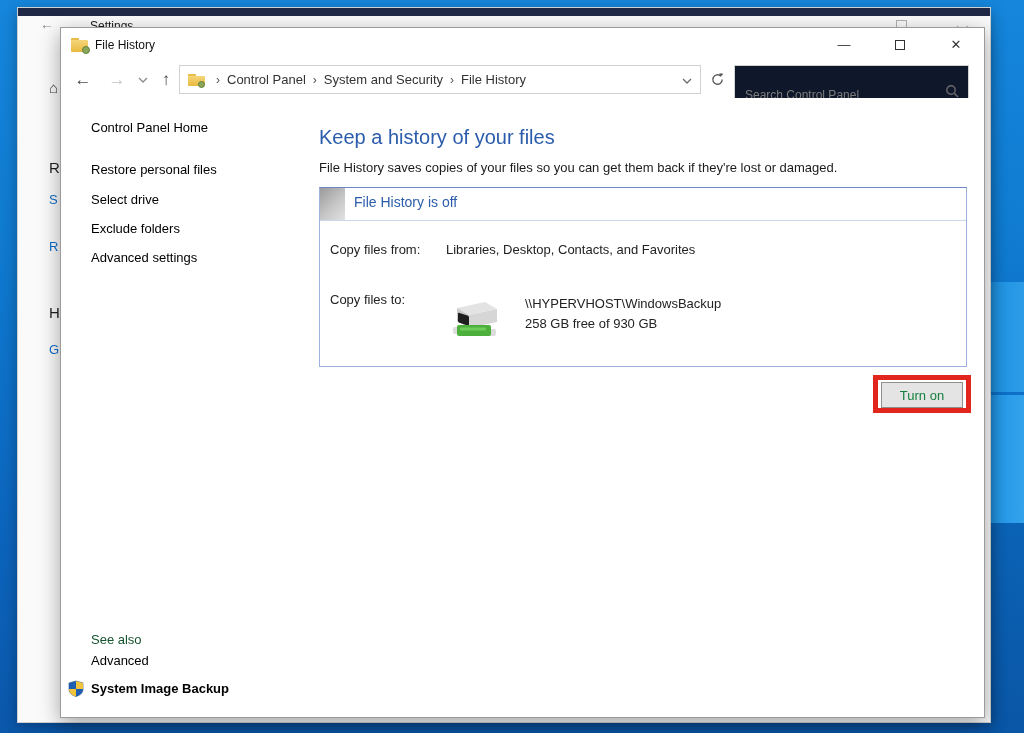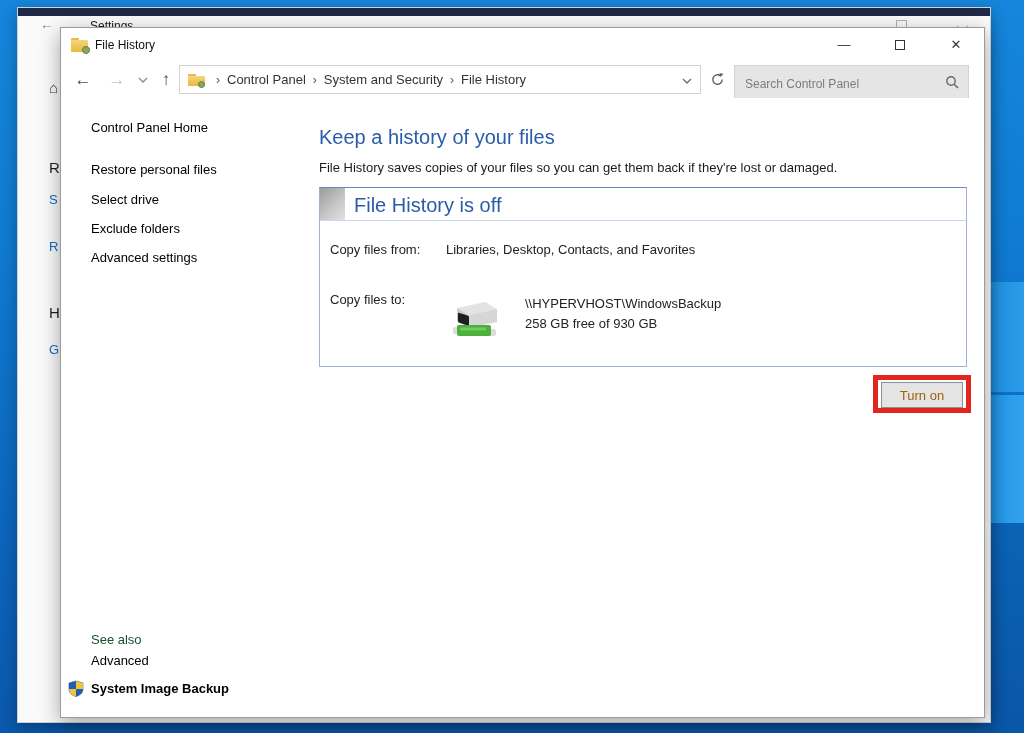--- a/index.html
+++ b/index.html
@@ -47,22 +47,22 @@
   .nav-fwd { left:42px; width:28px; color:#c3c3c3; }
   .nav-chev { left:74px; width:16px; }
   .nav-up { left:92px; width:26px; color:#4a4a4a; }
   .addressbar { position:absolute; left:118px; top:4px; width:522px; height:29px; background:#fff; border:1px solid #d2d2d2;
                 display:flex; align-items:center; font-size:13px; color:#333; }
   .addr-folder { position:relative; width:15px; height:12px; margin:0 6px 0 8px; flex:0 0 auto; }
   .crumb-sep { color:#555; margin:0 7px; font-size:12px; }
   .crumb { white-space:nowrap; }
   .addr-chev { margin-left:auto; margin-right:8px; }
   .refresh-btn { position:absolute; left:645px; top:4px; width:22px; height:29px; display:flex; align-items:center; justify-content:center; }
-  .searchbox { position:absolute; left:673px; top:4px; width:235px; height:38px; border:1px solid #d2d2d2; background:#e5e5e5;
-               display:flex; align-items:center; }
+  .searchbox { position:absolute; left:673px; top:4px; width:235px; height:38px; border:1px solid #d2d2d2; background:#0f172a;
+               display:flex; align-items:flex-end; }
   .search-ph { font-size:12px; color:#7c7c7c; margin-left:10px; }
   .search-ico { margin-left:auto; margin-right:9px; }
 
   .help-btn { position:absolute; right:9px; top:77px; width:19px; height:19px; border-radius:50%;
               background:#1a7ad4; color:#fff; font-size:12px; font-weight:bold; display:flex; align-items:center; justify-content:center; }
 
   .sidebar { position:absolute; left:0; top:70px; bottom:0; width:258px; background:#fff; }
   .sb-link { position:absolute; left:30px; font-size:13px; color:#000000; white-space:nowrap; }
   .sb-home { top:22px; }
   .sb-i0 { top:64px; } .sb-i1 { top:94px; } .sb-i2 { top:123px; } .sb-i3 { top:152px; }
@@ -73,31 +73,31 @@
 
   .main { position:absolute; left:258px; top:70px; right:0; bottom:0; background:#fff; }
   .page-heading { position:absolute; left:0; top:28px; font-size:20px; color:#2b5cab; }
   .page-desc { position:absolute; left:0; top:62px; font-size:13px; color:#1b1b1b; }
 
   .status-box { position:absolute; left:0; top:89px; width:648px; height:180px;
                 border:1px solid #9db0de; border-top:1px solid #6a84c4; background:#fff; }
   .status-head { position:relative; height:33px; border-bottom:1px solid #ccd6ee; }
   .status-head-icon { position:absolute; left:0; top:0; width:25px; height:32px;
                       background:linear-gradient(135deg,#9a9a9a 0%,#c6c6c6 55%,#e2e2e2 100%); }
-  .status-title { position:absolute; left:34px; top:6px; font-size:20px; color:#2b5cab; }
+  .status-title { position:absolute; left:34px; top:6px; font-size:14px; color:#2b5cab; }
   .row-label { position:absolute; left:10px; font-size:13px; color:#222; }
   .row-value { position:absolute; font-size:13px; color:#222; }
   .lbl-from { top:54px; } .val-from { left:126px; top:54px; }
   .lbl-to { top:104px; }
   .drive-ico { position:absolute; left:127px; top:106px; }
   .val-path { left:205px; top:108px; }
   .val-space { left:205px; top:128px; }
 
   .turnon-btn { position:absolute; left:562px; top:284px; width:82px; height:26px;
-                background:#e4e4e4; border:1px solid #8f8f8f; font-size:13px; color:#a16207;
+                background:#e4e4e4; border:1px solid #8f8f8f; font-size:13px; color:#15803d;
                 display:flex; align-items:center; justify-content:center; }
   .annotation { position:absolute; left:554px; top:277px; width:98px; height:38px;
                 border:5px solid #e3261d; pointer-events:none; }
 </style>
 </head>
 <body>
 
 <div class="beam beam1"></div>
 <div class="beam beam2"></div>
 <div class="beam beam3"></div>

